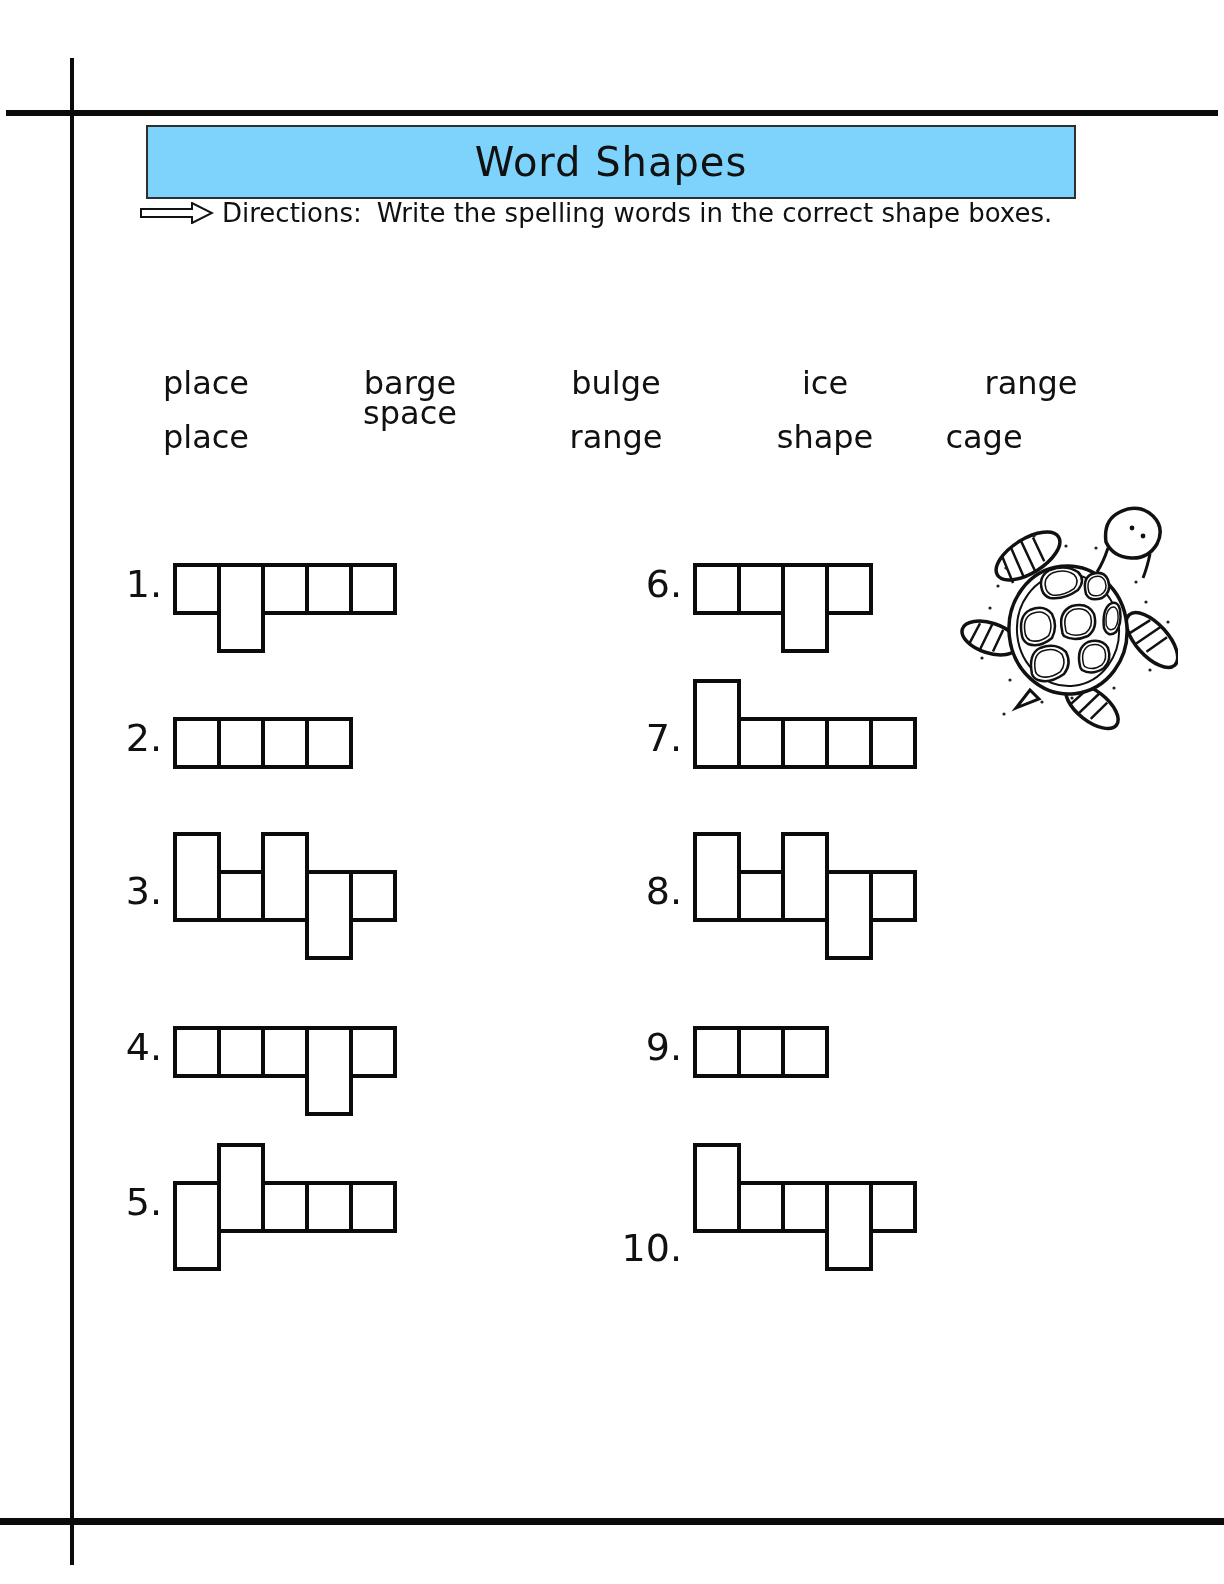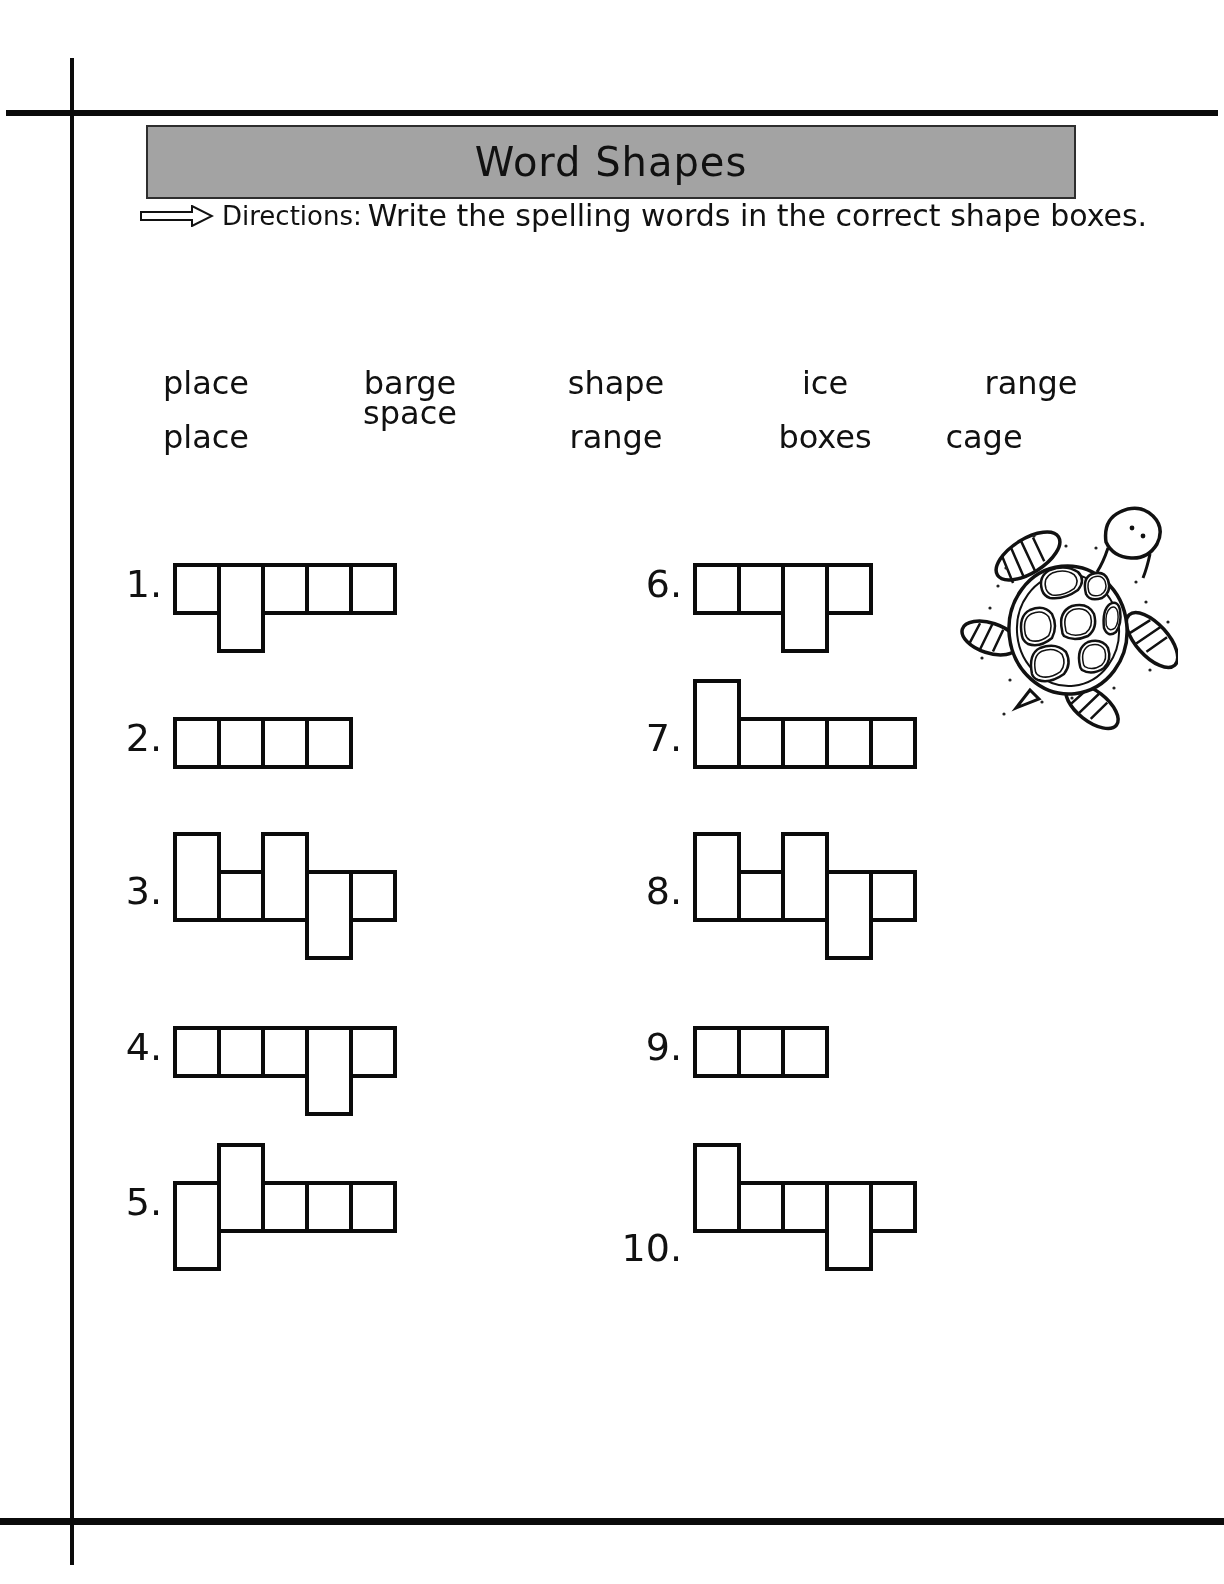--- a/index.html
+++ b/index.html
@@ -4,26 +4,26 @@
 <style>
   html,body{margin:0;padding:0;background:#fff;}
   .page{position:relative;width:1224px;height:1584px;background:#ffffff;
         font-family:"DejaVu Sans",sans-serif;color:#111;overflow:hidden;}
   .abs{position:absolute;}
   .vline{left:70px;top:58px;width:4px;height:1507px;background:#0b0b0b;}
   .topline{left:6px;top:110px;width:1212px;height:6px;background:#0b0b0b;}
   .botline{left:0px;top:1518px;width:1224px;height:7px;background:#0b0b0b;}
   .namerow{left:86px;top:50px;font-size:42px;white-space:nowrap;}
   .nameline{letter-spacing:-2px;}
-  .titlebox{left:146px;top:125px;width:926px;height:70px;background:#a3a3a3;
+  .titlebox{left:146px;top:125px;width:926px;height:70px;background:#7dd3fc;
             border:2px solid #2e2e2e;display:flex;align-items:center;justify-content:center;
             font-size:40px;letter-spacing:1px;}
   .dirrow{left:140px;top:198px;display:flex;align-items:center;white-space:nowrap;}
   .dirlabel{font-size:26px;margin-left:8px;}
-  .dirtext{font-size:30px;margin-left:6px;}
+  .dirtext{font-size:26px;margin-left:15px;}
   .word{position:absolute;transform:translateX(-50%);font-size:32px;white-space:nowrap;margin-left:9px;}
   .num{position:absolute;width:90px;font-size:38px;text-align:right;line-height:1.1;}
   .cell{position:absolute;width:48px;background:#fff;border:4px solid #0b0b0b;box-sizing:border-box;}
   .cell.mid{height:52px;}
   .cell.tall{height:90px;}
   .cell.desc{height:90px;}
   svg .ln{stroke:#111;fill:none;}
 </style>
 </head>
 <body>
@@ -43,27 +43,27 @@
     <svg width="74" height="22" viewBox="0 0 74 22">
       <polygon points="1,7 52,7 52,1 72,11 52,21 52,15 1,15" fill="#fff" stroke="#111" stroke-width="2"></polygon>
     </svg>
     <span class="dirlabel">Directions:</span>
     <span class="dirtext">Write the spelling words in the correct shape boxes.</span>
   </div>
 
   <div>
       <div class="word" style="left: 197px; top: 364px;">place</div>
       <div class="word" style="left: 401px; top: 364px;">barge</div>
-      <div class="word" style="left: 607px; top: 364px;">shape</div>
+      <div class="word" style="left: 607px; top: 364px;">bulge</div>
       <div class="word" style="left: 816px; top: 364px;">ice</div>
       <div class="word" style="left: 1022px; top: 364px;">range</div>
       <div class="word" style="left: 197px; top: 418px;">place</div>
       <div class="word" style="left: 401px; top: 394px;">space</div>
       <div class="word" style="left: 607px; top: 418px;">range</div>
-      <div class="word" style="left: 816px; top: 418px;">boxes</div>
+      <div class="word" style="left: 816px; top: 418px;">shape</div>
       <div class="word" style="left: 975px; top: 418px;">cage</div>
     </div>
 
   <div>
       <div class="num" style="left: 72px; top: 564px;">1.</div>
       <div class="cell mid" style="left: 173px; top: 563px;"></div>
       <div class="cell desc" style="left: 217px; top: 563px;"></div>
       <div class="cell mid" style="left: 261px; top: 563px;"></div>
       <div class="cell mid" style="left: 305px; top: 563px;"></div>
       <div class="cell mid" style="left: 349px; top: 563px;"></div>

